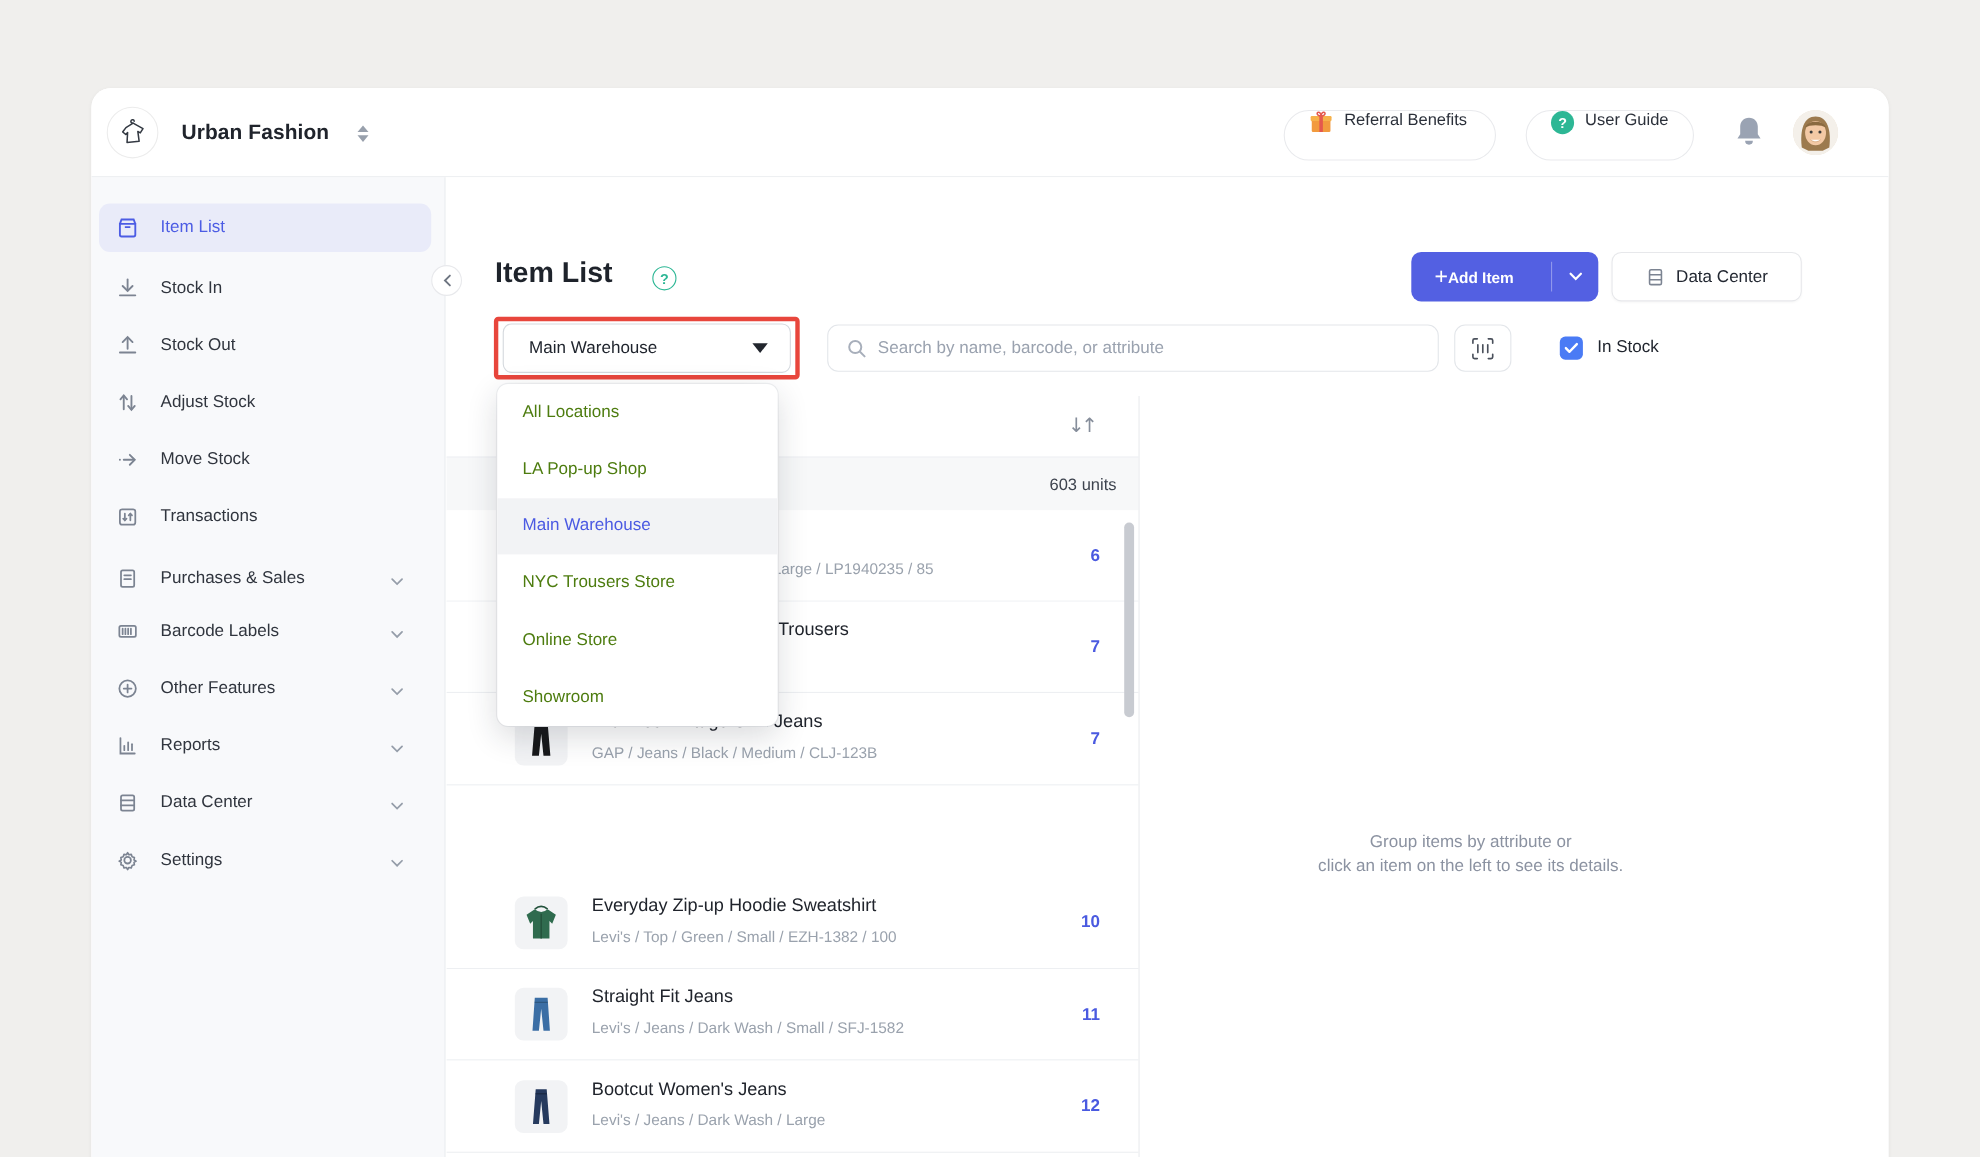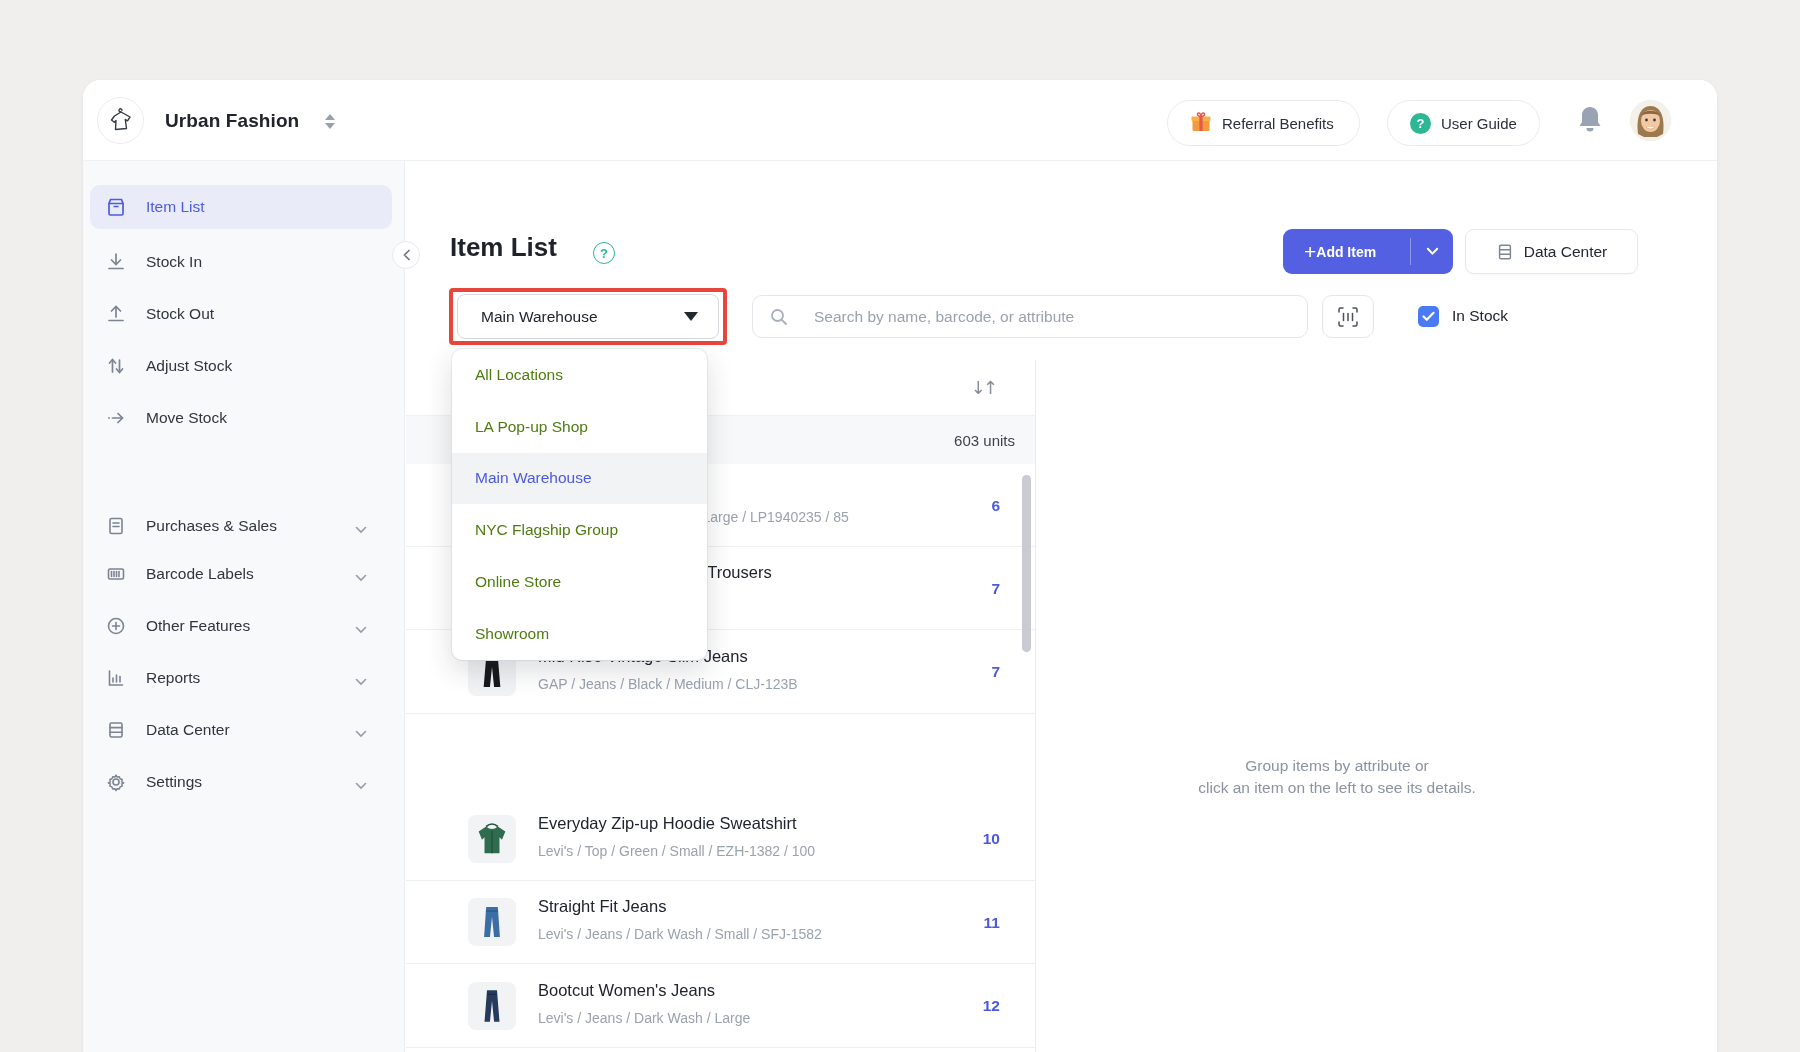--- a/index.html
+++ b/index.html
@@ -13,21 +13,21 @@
   .hdr { position:absolute; left:0; top:0; width:1634px; height:81px; background:#fff; border-bottom:1px solid #eef0f2; z-index:30; }
   .logo { position:absolute; left:14px; top:17px; width:47px; height:47px; border-radius:50%;
           border:1px solid #ececec; background:#fff; display:flex; align-items:center; justify-content:center; }
   .wsname { position:absolute; left:82px; top:0; height:81px; display:flex; align-items:center;
             font-size:19px; font-weight:700; color:#20242c; letter-spacing:.1px; }
   .wsswitch { position:absolute; left:238px; top:29px; width:18px; height:24px; display:flex; flex-direction:column;
               align-items:center; justify-content:center; gap:3px; cursor:pointer; }
   .tri-up   { width:0; height:0; border-left:5px solid transparent; border-right:5px solid transparent; border-bottom:6px solid #98a0ac; }
   .tri-down { width:0; height:0; border-left:5px solid transparent; border-right:5px solid transparent; border-top:6px solid #98a0ac; }
   .pill { position:absolute; top:20px; height:46px; border:1px solid #e9eaed; border-radius:23px; background:#fff;
-          display:flex; align-items:center; gap:10px; padding:0 22px; font-size:15px; font-weight:500; color:#2b303a; cursor:pointer; }
+          display:flex; gap:10px; padding:0 22px; font-size:15px; font-weight:500; color:#2b303a; cursor:pointer; }
   .pill-referral { left:1084px; width:193px; }
   .pill-guide { left:1304px; width:153px; }
   .qmark-solid { width:21px; height:21px; border-radius:50%; background:#2db795; color:#fff; font-size:13px; font-weight:700;
                  display:flex; align-items:center; justify-content:center; }
   .bell { position:absolute; left:1492px; top:24px; width:32px; height:34px; cursor:pointer; }
   .avatar { position:absolute; left:1547px; top:20px; width:41px; height:41px; border-radius:50%; overflow:hidden; background:#efe7da; cursor:pointer; }
 
   
   .sidebar { position:absolute; left:0; top:81px; width:322px; height:919px; background:#f8f9fb; border-right:1px solid #ecedf0; z-index:20; }
   .srow { position:absolute; left:7px; width:302px; height:44px; border-radius:10px; display:flex; align-items:center; cursor:pointer; }
@@ -56,21 +56,21 @@
             display:flex; align-items:center; justify-content:center; gap:10px; z-index:5; cursor:pointer;
             font-size:15.5px; font-weight:500; color:#232832; box-shadow:0 1px 2px rgba(0,0,0,.03); }
 
   
   .sel-location { position:absolute; left:374px; top:214px; width:262px; height:45px; background:#fff; border:1.5px solid #d5d9de;
                   border-radius:8px; display:flex; align-items:center; z-index:7; cursor:pointer; }
   .sel-location .val { margin-left:23px; font-size:15.5px; font-weight:500; color:#20252e; }
   .sel-caret { position:absolute; right:20px; width:0; height:0; border-left:7px solid transparent; border-right:7px solid transparent; border-top:9px solid #22262e; }
   .annot-red { position:absolute; left:366px; top:208px; width:278px; height:57px; border:4px solid #e8463c; border-radius:4px; z-index:8; pointer-events:none; }
   .search-box { position:absolute; left:669px; top:215px; width:556px; height:43px; background:#fff; border:1px solid #e3e6ea;
-                border-radius:10px; display:flex; align-items:center; z-index:5;gap:16px; }
+                border-radius:10px; display:flex; align-items:center; z-index:5; }
   .search-box svg { margin-left:17px; flex:none; }
   .search-box input { border:0; outline:none; background:transparent; font-size:15.5px; color:#30353e; margin-left:10px; width:480px;
                       font-family:"Liberation Sans","DejaVu Sans",sans-serif; }
   .search-box input::placeholder { color:#9aa2af; }
   .scan-btn { position:absolute; left:1239px; top:215px; width:52px; height:43px; background:#fff; border:1px solid #e3e6ea;
               border-radius:10px; display:flex; align-items:center; justify-content:center; z-index:5; cursor:pointer; }
   .chk { position:absolute; left:1335px; top:226px; width:21px; height:21px; background:#4a7bf5; border-radius:5px;
          display:flex; align-items:center; justify-content:center; z-index:5; cursor:pointer; }
   .chk-label { position:absolute; left:1369px; top:227px; font-size:15.5px; color:#20252e; z-index:5; }
 
@@ -212,20 +212,32 @@
         <span class="sicon">
           <svg width="20" height="20" viewBox="0 0 20 20" fill="none" stroke="currentColor" stroke-width="1.7" stroke-linecap="round">
               <circle cx="3" cy="10" r="0.9" fill="currentColor" stroke="none"></circle>
               <path d="M6.5 10 h9"></path>
               <path d="M12 5.5 L16.5 10 L12 14.5"></path>
             </svg>
         </span>
         <span class="slabel">Move Stock</span>
       </div>
 
+      <div class="srow" style="top:287px">
+        <span class="sicon">
+          <svg width="20" height="20" viewBox="0 0 20 20" fill="none" stroke="currentColor" stroke-width="1.6" stroke-linecap="round">
+              <rect x="3" y="3" width="14" height="14" rx="2"></rect>
+              <path d="M7.5 7 v6"></path>
+              <path d="M6 11.5 L7.5 13 L9 11.5"></path>
+              <path d="M12.5 13 v-6"></path>
+              <path d="M11 8.5 L12.5 7 L14 8.5"></path>
+            </svg>
+        </span>
+        <span class="slabel">Transactions</span>
+      </div>
 
       <div class="srow" style="top:343px">
         <span class="sicon">
           <svg width="20" height="20" viewBox="0 0 20 20" fill="none" stroke="currentColor" stroke-width="1.6" stroke-linecap="round">
               <rect x="4" y="2.5" width="12" height="15" rx="1.5"></rect>
               <path d="M7 7 h6"></path>
               <path d="M7 10.5 h6"></path>
             </svg>
         </span>
         <span class="slabel">Purchases &amp; Sales</span>
@@ -444,19 +456,19 @@
       <div class="msg">
         <div>Group items by attribute or</div>
         <div>click an item on the left to see its details.</div>
       </div>
     </div>
 
     <div class="ddown">
       <div class="dopt">All Locations</div>
       <div class="dopt">LA Pop-up Shop</div>
       <div class="dopt sel">Main Warehouse</div>
-      <div class="dopt">NYC Flagship Group</div>
+      <div class="dopt">NYC Trousers Store</div>
       <div class="dopt">Online Store</div>
       <div class="dopt">Showroom</div>
     </div>
 
   </div>
 </div>
 
 </body></html>

